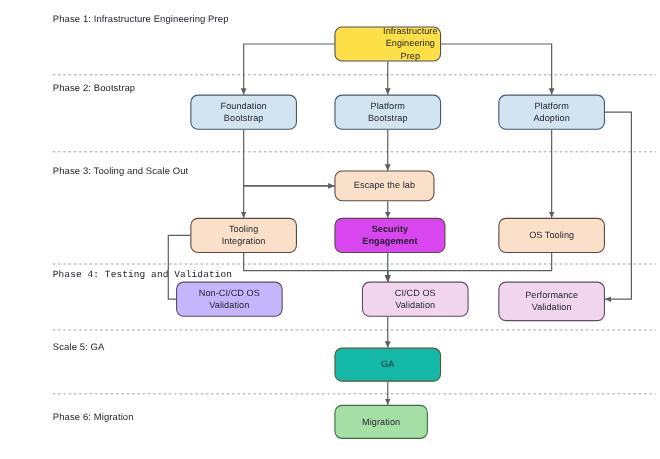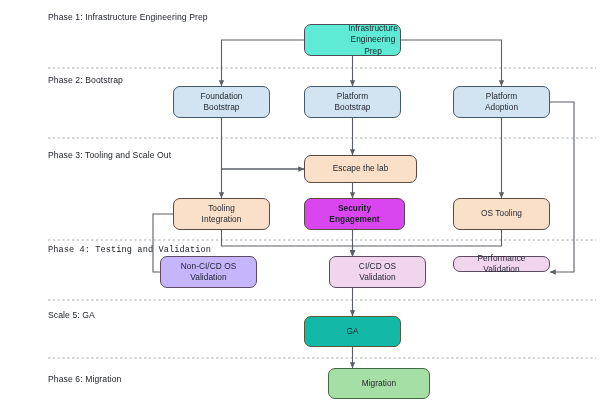--- a/index.html
+++ b/index.html
@@ -87,36 +87,36 @@
   </svg>
   <div id="labels-layer">
       <div class="phase-label" style="left: 12px; top: 13px;">Phase 1: Infrastructure Engineering Prep</div>
       <div class="phase-label" style="left: 12px; top: 76px;">Phase 2: Bootstrap</div>
       <div class="phase-label" style="left: 12px; top: 151px;">Phase 3: Tooling and Scale Out</div>
       <div class="phase-label" style="left: 12px; top: 246px; font-family: Liberation Mono, monospace;">Phase 4: Testing and Validation</div>
       <div class="phase-label" style="left: 12px; top: 311px;">Scale 5: GA</div>
       <div class="phase-label" style="left: 12px; top: 375px;">Phase 6: Migration</div>
     </div>
   <div id="nodes-layer">
-      <div class="node" style="left: 304px; top: 24px; width: 97px; height: 32px; background: #5eead4; border-color: rgb(74, 79, 87); padding-left: 45px;">Infrastructure
+      <div class="node" style="left: 304px; top: 24px; width: 97px; height: 32px; background: #fde047; border-color: rgb(74, 79, 87); padding-left: 45px;">Infrastructure
 Engineering Prep</div>
       <div class="node" style="left: 173px; top: 86px; width: 97px; height: 32px; background: rgb(210, 228, 242); border-color: rgb(69, 88, 108);">Foundation
 Bootstrap</div>
       <div class="node" style="left: 304px; top: 86px; width: 97px; height: 32px; background: rgb(210, 228, 242); border-color: rgb(69, 88, 108);">Platform
 Bootstrap</div>
       <div class="node" style="left: 453px; top: 86px; width: 97px; height: 32px; background: rgb(210, 228, 242); border-color: rgb(69, 88, 108);">Platform
 Adoption</div>
-      <div class="node" style="left: 304px; top: 155px; width: 113px; height: 28px; background: rgb(250, 223, 201); border-color: rgb(91, 74, 66);">Escape the lab</div>
+      <div class="node" style="left: 304px; top: 155px; width: 91px; height: 28px; background: rgb(250, 223, 201); border-color: rgb(91, 74, 66);">Escape the lab</div>
       <div class="node" style="left: 173px; top: 198px; width: 97px; height: 32px; background: rgb(250, 223, 201); border-color: rgb(91, 74, 66);">Tooling
 Integration</div>
       <div class="node" style="left: 304px; top: 198px; width: 101px; height: 32px; background: #d946ef; border-color: rgb(91, 74, 66); font-weight: bold;">Security
 Engagement</div>
       <div class="node" style="left: 453px; top: 198px; width: 97px; height: 32px; background: rgb(250, 223, 201); border-color: rgb(91, 74, 66);">OS Tooling</div>
       <div class="node" style="left: 160px; top: 256px; width: 97px; height: 32px; background: #c4b5fd; border-color: rgb(93, 74, 99);">Non-CI/CD OS
 Validation</div>
       <div class="node" style="left: 304px; top: 256px; width: 97px; height: 32px; background: rgb(240, 213, 237); border-color: rgb(93, 74, 99); margin-left: 25px;">CI/CD OS
 Validation</div>
-      <div class="node" style="left: 453px; top: 256px; width: 97px; height: 16px; background: rgb(240, 213, 237); border-color: rgb(93, 74, 99);">Performance
+      <div class="node" style="left: 453px; top: 256px; width: 97px; height: 36px; background: rgb(240, 213, 237); border-color: rgb(93, 74, 99);">Performance
 Validation</div>
       <div class="node" style="left: 304px; top: 316px; width: 97px; height: 31px; background: #14b8a6; border-color: rgb(86, 88, 58);">GA</div>
-      <div class="node" style="left: 304px; top: 368px; width: 102px; height: 31px; background: rgb(166, 223, 166); border-color: rgb(62, 107, 66); margin-left: 24px;">Migration</div>
+      <div class="node" style="left: 304px; top: 368px; width: 85px; height: 31px; background: rgb(166, 223, 166); border-color: rgb(62, 107, 66);">Migration</div>
     </div>
 </div>
 
 </body></html>

